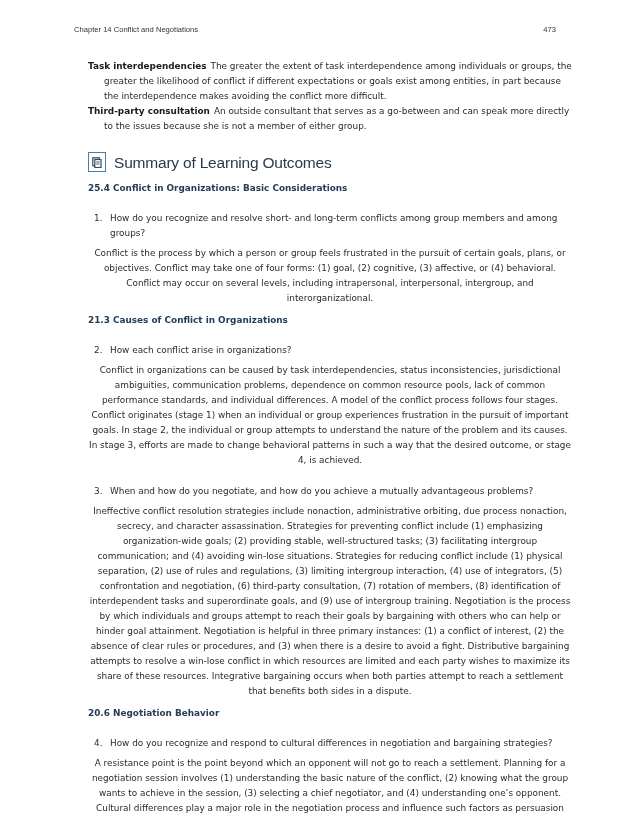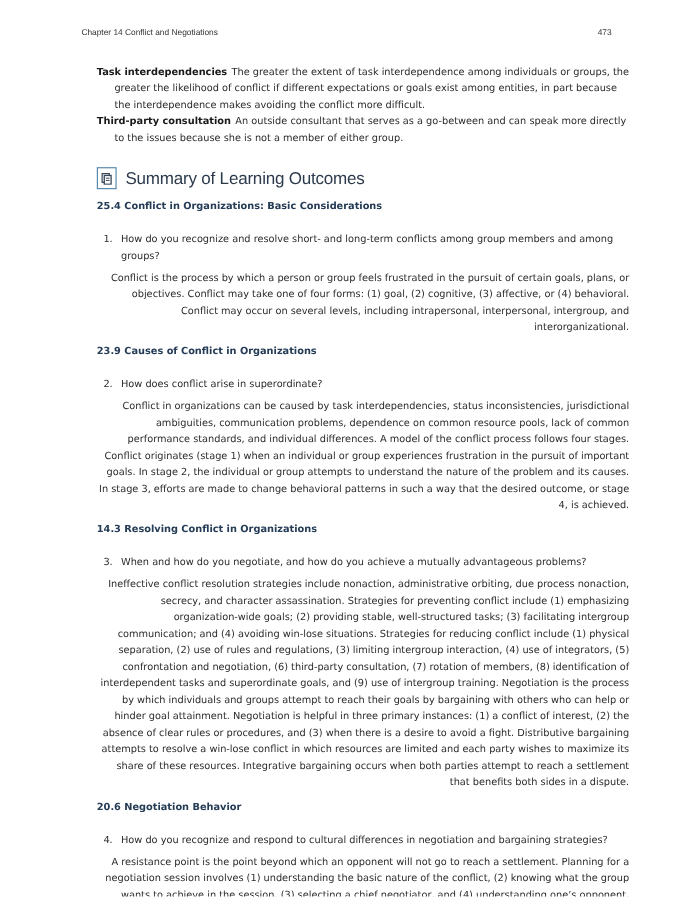--- a/index.html
+++ b/index.html
@@ -12,21 +12,21 @@
   .gloss { font-size: 8.9px; line-height: 15px; padding-left: 16px; text-indent: -16px; margin: 0; color: #2a2a2a; }
   .gloss b { font-weight: bold; color: #1a1a1a; margin-right: 4px; }
   .summary-head { display: flex; align-items: flex-end; margin-top: 18px; margin-bottom: 10px; }
   .summary-icon { width: 18px; height: 20px; border: 1.5px solid #4a7fa6; box-sizing: border-box;
                   display: flex; align-items: center; justify-content: center; margin-right: 8px; }
   .summary-title { font-family: "Liberation Sans", sans-serif; font-size: 15.5px; color: #2c3a4b; letter-spacing: -0.2px; }
   .sec-title { font-size: 8.9px; font-weight: bold; color: #253c56; margin: 0; line-height: 13px; }
   .question { font-size: 8.9px; line-height: 15px; color: #2a2a2a; margin: 16px 0 5px 0;
               padding-left: 22px; text-indent: -16px; }
   .question .num { display: inline-block; width: 16px; text-indent: 0; }
-  .para { font-size: 8.9px; line-height: 15px; color: #2a2a2a; margin: 0 0 8px 0; text-align: right; }
+  .para { font-size: 8.9px; line-height: 15px; color: #2a2a2a; margin: 0 0 8px 0; text-align: center; }
   .sec { margin-bottom: 4px; }
 </style>
 </head>
 <body>
 
 <div class="running-head">
   <span>Chapter 14 Conflict and Negotiations</span>
   <span>473</span>
 </div>
 
@@ -47,27 +47,26 @@
     <span class="summary-title">Summary of Learning Outcomes</span>
   </div>
 
   <div class="sec">
     <p class="sec-title">25.4 Conflict in Organizations: Basic Considerations</p>
     <p class="question"><span class="num">1.</span><span>How do you recognize and resolve short- and long-term conflicts among group members and among groups?</span></p>
     <p class="para">Conflict is the process by which a person or group feels frustrated in the pursuit of certain goals, plans, or objectives. Conflict may take one of four forms: (1) goal, (2) cognitive, (3) affective, or (4) behavioral. Conflict may occur on several levels, including intrapersonal, interpersonal, intergroup, and interorganizational.</p>
   </div>
 
   <div class="sec">
-    <p class="sec-title">23.9 Causes of Conflict in Organizations</p>
-    <p class="question"><span class="num">2.</span><span>How does conflict arise in superordinate?</span></p>
+    <p class="sec-title">21.3 Causes of Conflict in Organizations</p>
+    <p class="question"><span class="num">2.</span><span>How each conflict arise in organizations?</span></p>
     <p class="para">Conflict in organizations can be caused by task interdependencies, status inconsistencies, jurisdictional ambiguities, communication problems, dependence on common resource pools, lack of common performance standards, and individual differences. A model of the conflict process follows four stages. Conflict originates (stage 1) when an individual or group experiences frustration in the pursuit of important goals. In stage 2, the individual or group attempts to understand the nature of the problem and its causes. In stage 3, efforts are made to change behavioral patterns in such a way that the desired outcome, or stage 4, is achieved.</p>
   </div>
 
   <div class="sec">
-    <p class="sec-title">14.3 Resolving Conflict in Organizations</p>
     <p class="question"><span class="num">3.</span><span>When and how do you negotiate, and how do you achieve a mutually advantageous problems?</span></p>
     <p class="para">Ineffective conflict resolution strategies include nonaction, administrative orbiting, due process nonaction, secrecy, and character assassination. Strategies for preventing conflict include (1) emphasizing organization-wide goals; (2) providing stable, well-structured tasks; (3) facilitating intergroup communication; and (4) avoiding win-lose situations. Strategies for reducing conflict include (1) physical separation, (2) use of rules and regulations, (3) limiting intergroup interaction, (4) use of integrators, (5) confrontation and negotiation, (6) third-party consultation, (7) rotation of members, (8) identification of interdependent tasks and superordinate goals, and (9) use of intergroup training. Negotiation is the process by which individuals and groups attempt to reach their goals by bargaining with others who can help or hinder goal attainment. Negotiation is helpful in three primary instances: (1) a conflict of interest, (2) the absence of clear rules or procedures, and (3) when there is a desire to avoid a fight. Distributive bargaining attempts to resolve a win-lose conflict in which resources are limited and each party wishes to maximize its share of these resources. Integrative bargaining occurs when both parties attempt to reach a settlement that benefits both sides in a dispute.</p>
   </div>
 
   <div class="sec">
     <p class="sec-title">20.6 Negotiation Behavior</p>
     <p class="question"><span class="num">4.</span><span>How do you recognize and respond to cultural differences in negotiation and bargaining strategies?</span></p>
     <p class="para">A resistance point is the point beyond which an opponent will not go to reach a settlement. Planning for a negotiation session involves (1) understanding the basic nature of the conflict, (2) knowing what the group wants to achieve in the session, (3) selecting a chief negotiator, and (4) understanding one’s opponent. Cultural differences play a major role in the negotiation process and influence such factors as persuasion</p>
   </div>
 

